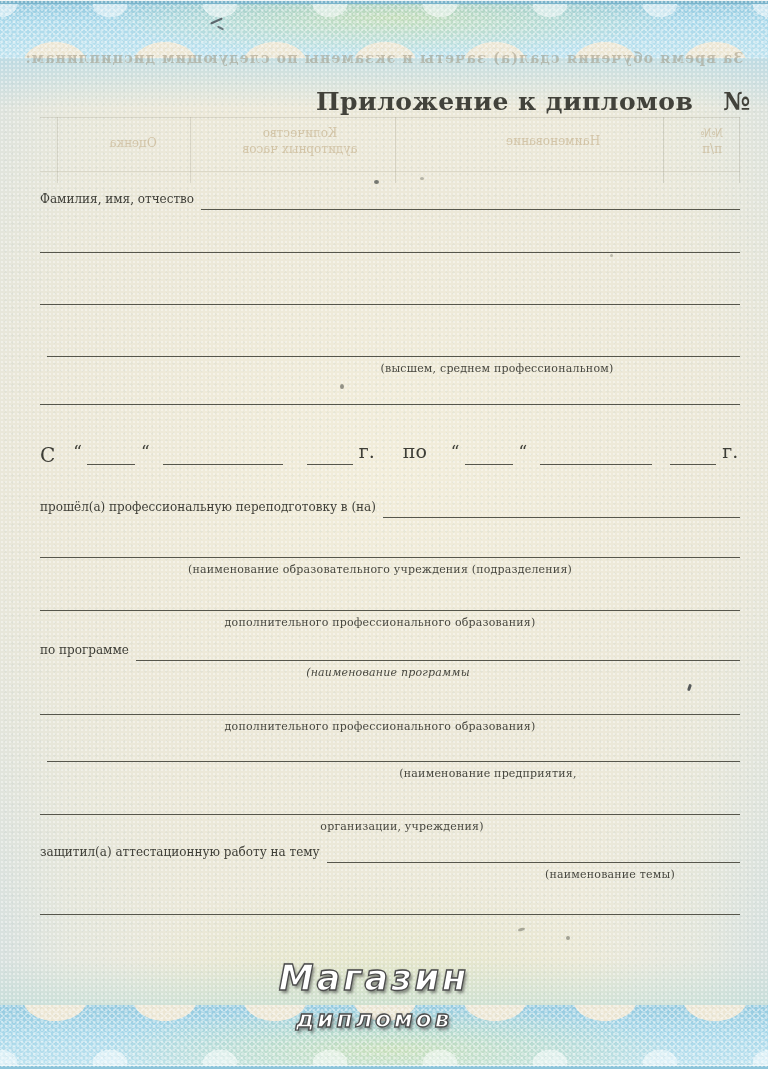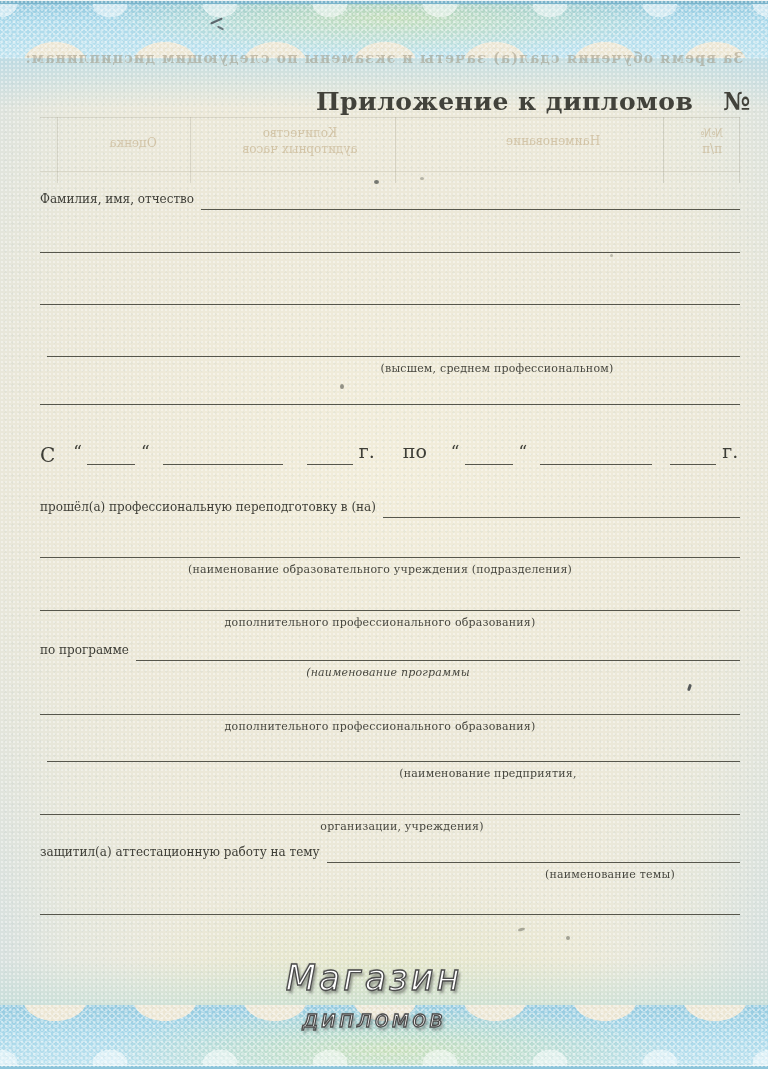--- a/index.html
+++ b/index.html
@@ -74,21 +74,21 @@
     white-space:nowrap;letter-spacing:.2px;}
   .drow{position:absolute;top:440px;left:40px;height:30px;display:flex;align-items:flex-end;
     font-size:20px;line-height:30px;z-index:3;}
   .seg{border-bottom:1.5px solid #56564c;margin:0 0 5px 0;height:10px;}
   .q{font-size:17px;line-height:17px;margin:0 5px 10px 6px;}
   .g{margin:0 0 4px 6px;font-size:19px;}
   .w46{width:46px}.w48{width:48px}.w112{width:112px}.w120{width:120px}
   .ml18{margin-left:18px}.ml24{margin-left:24px}.ml28{margin-left:28px}
   
   .wm{position:absolute;left:0;width:748px;text-align:center;z-index:6;
-    font-family:"DejaVu Sans","Liberation Sans",sans-serif;font-weight:normal;font-style:italic;
+    font-family:"DejaVu Sans","Liberation Sans",sans-serif;font-weight:bold;font-style:italic;
     color:#ffffff;letter-spacing:3px;-webkit-text-stroke:1.3px #4c4c4c;
     text-shadow:2px 3px 3px rgba(60,60,60,.55), -1px -1px 1px rgba(90,90,90,.35);}
   .wm1{top:958px;font-size:35px;}
   .wm2{top:1006px;font-size:23px;}
   
   .speck{position:absolute;z-index:4;border-radius:50%;}
 </style>
 </head>
 <body>
 

